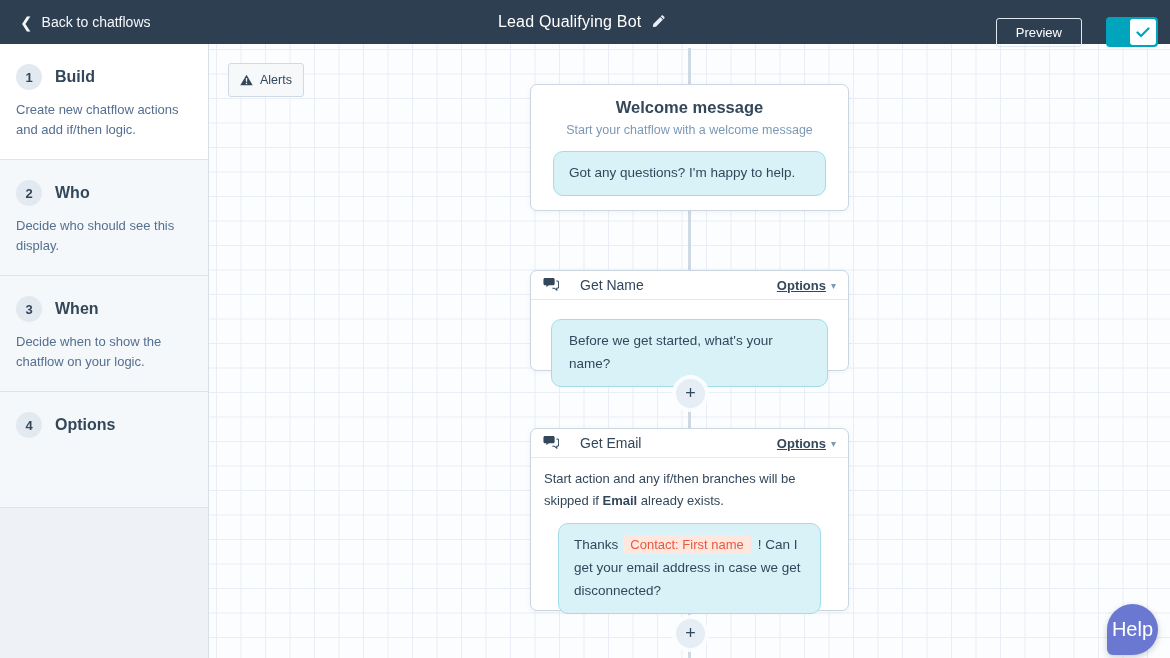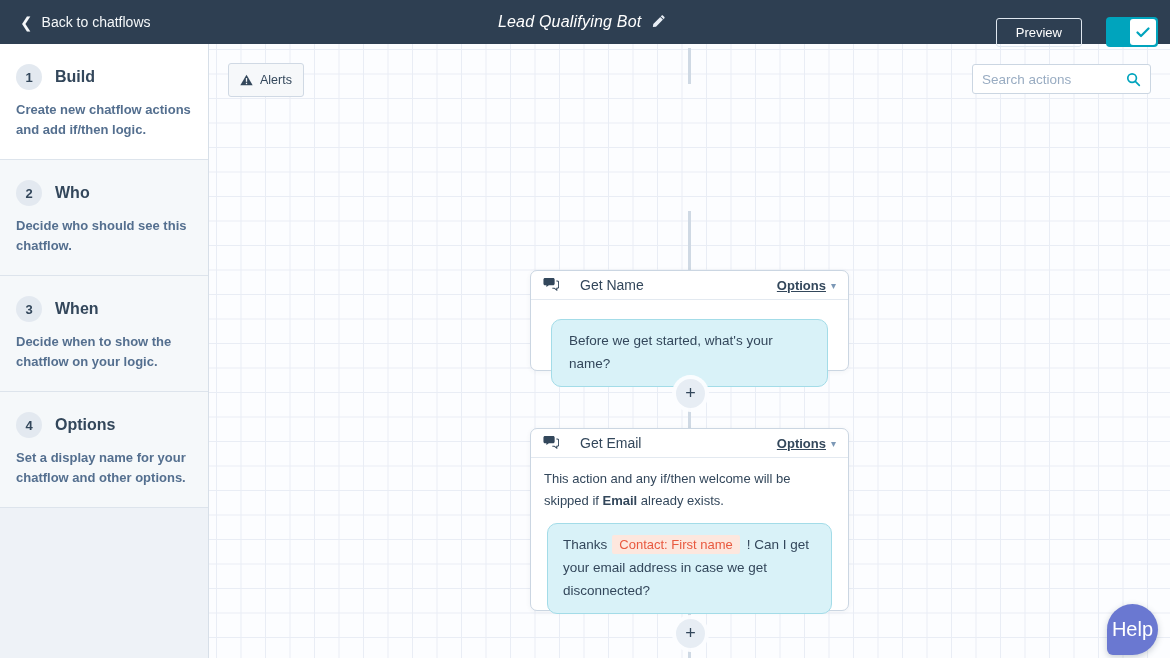--- a/index.html
+++ b/index.html
@@ -6,40 +6,40 @@
   html,body { width:1170px; height:658px; font-family:"Liberation Sans", sans-serif; }
   #app { position:relative; width:1170px; height:658px; overflow:hidden; background:#fff; }
 
   
   .topbar { position:absolute; top:0; left:0; width:1170px; height:44px; background:#2e3f52;
             display:flex; align-items:center; justify-content:space-between; padding:0 12px; z-index:30; }
   .back-btn { display:flex; align-items:center; gap:9px; color:#f5f8fa; font-size:14px; cursor:pointer; padding:6px 8px; }
   .back-chevron { font-size:15px; line-height:1; color:#f5f8fa; }
   .bar-title-wrap { position:absolute; left:50%; top:0; height:44px; transform:translateX(-52%);
                     display:flex; align-items:center; gap:10px; }
-  .bar-title { color:#ffffff; font-size:16px; letter-spacing:.2px;font-style:italic; }
+  .bar-title { color:#ffffff; font-size:16px; letter-spacing:.2px; }
   .edit-icon { color:#e8eef5; cursor:pointer; display:flex; }
   .topbar-right { display:flex; align-items:center; gap:24px;margin-top:20px; }
   .preview-btn { background:transparent; border:1px solid #dfe7ef; color:#ffffff; font-size:13px;
                  padding:6px 19px; border-radius:3px; cursor:pointer; font-family:inherit; }
   .toggle { position:relative; width:52px; height:30px; background:#00a4bd; border-radius:4px; cursor:pointer; }
   .toggle-knob { position:absolute; top:2px; right:2px; width:26px; height:26px; background:#ffffff;
                  border-radius:3px; display:flex; align-items:center; justify-content:center; }
 
   
   .sidebar { position:absolute; top:44px; left:0; width:209px; height:614px; background:#eef2f7;
              border-right:1px solid #d7dfe8; z-index:20; }
   .step { height:116px; padding:20px 16px 0; border-bottom:1px solid #dde4ec; cursor:pointer; }
   .step-active { background:#ffffff; }
   .step-idle { background:#f5f8fa; }
   .step-head { display:flex; align-items:center; gap:13px; }
   .step-badge { width:26px; height:26px; border-radius:50%; background:#e3e9f0; color:#33475b;
                 font-size:13px; font-weight:700; display:flex; align-items:center; justify-content:center; flex:0 0 auto; }
   .step-title { font-size:16px; font-weight:700; color:#33475b; }
-  .step-desc { margin-top:10px; font-size:13px; line-height:1.55; color:#546f8f;font-weight:bold; }
+  .step-desc { margin-top:10px; font-size:13px; line-height:1.55; color:#546f8f; }
 
   
   .canvas { position:absolute; top:44px; left:209px; width:961px; height:614px; background-color:#fcfdff;
             background-image: linear-gradient(#e9edf5 1px, transparent 1px),
                               linear-gradient(90deg,#e9edf5 1px, transparent 1px);
             background-size:24.5px 24.5px; background-position:7px 5px; }
 
   .alerts-btn { position:absolute; left:228px; top:63px; height:23px; display:flex; align-items:center; gap:7px;
                 background:#f6f8fa; border:1px solid #d0d9e4; border-radius:3px; padding:16px 11px;
                 font-size:12.5px; color:#33475b; cursor:pointer; z-index:5; }
@@ -71,21 +71,21 @@
   .welcome-title { font-size:16.5px; font-weight:700; color:#33475b; }
   .welcome-subtitle { margin-top:6px; font-size:12.5px; color:#7c98b6; }
   .welcome-bubble { margin:14px 22px 0; text-align:left; }
 
   .getname-card { top:270px; height:101px; }
   .getname-bubble { margin:19px 20px 0;padding-left:17px; }
 
   .getemail-card { top:428px; height:183px; }
   .skip-note { padding:10px 13px 0; font-size:13px; color:#33475b; line-height:1.7; }
   .skip-note b { font-weight:700; }
-  .getemail-bubble { margin:11px 16px 0; }
+  .getemail-bubble { margin:11px 27px 0; }
   .token { background:#fde7de; color:#e8593f; padding:2px 7px; border-radius:2px; margin:0 7px 0 5px;
            font-size:13px; white-space:nowrap; cursor:pointer; }
 
   .help-btn { position:absolute; left:1107px; top:604px; width:51px; height:51px; background:#6a78d1;
               border-radius:26px 26px 26px 6px; color:#ffffff; font-size:20px; display:flex;
               align-items:center; justify-content:center; cursor:pointer; z-index:10;
               box-shadow:0 2px 6px rgba(45,62,80,.25); }
 </style>
 </head>
 <body>
@@ -123,62 +123,59 @@
         <div class="step-badge">1</div>
         <div class="step-title">Build</div>
       </div>
       <div class="step-desc">Create new chatflow actions and add if/then logic.</div>
     </div>
     <div class="step step-idle">
       <div class="step-head">
         <div class="step-badge">2</div>
         <div class="step-title">Who</div>
       </div>
-      <div class="step-desc">Decide who should see this chatflow.</div>
+      <div class="step-desc">Decide who should see this display.</div>
     </div>
     <div class="step step-idle">
       <div class="step-head">
         <div class="step-badge">3</div>
         <div class="step-title">When</div>
       </div>
       <div class="step-desc">Decide when to show the chatflow on your logic.</div>
     </div>
     <div class="step step-idle">
       <div class="step-head">
         <div class="step-badge">4</div>
         <div class="step-title">Options</div>
       </div>
-      <div class="step-desc">Set a display name for your chatflow and other options.</div>
     </div>
   </div>
 
   <div class="canvas"></div>
 
   <div class="alerts-btn">
     <svg width="13" height="12" viewBox="0 0 16 14">
         <path d="M8 0.5 15.6 13.5H0.4z" fill="#33475b"></path>
         <rect x="7.2" y="4.6" width="1.6" height="4.6" fill="#f6f8fa"></rect>
         <rect x="7.2" y="10.4" width="1.6" height="1.7" fill="#f6f8fa"></rect>
       </svg>
     <span>Alerts</span>
   </div>
 
-  <div class="search-box">
-    <input type="text" placeholder="Search actions" style="">
-    <svg width="15" height="15" viewBox="0 0 16 16">
-        <circle cx="6.5" cy="6.5" r="4.6" fill="none" stroke="#00a4bd" stroke-width="1.8"></circle>
-        <line x1="10.2" y1="10.2" x2="14.2" y2="14.2" stroke="#00a4bd" stroke-width="1.8" stroke-linecap="round"></line>
-      </svg>
-  </div>
 
   <div class="connector" style="top:48px; height:36px;"></div>
   <div class="connector" style="top:211px; height:59px;"></div>
   <div class="connector" style="top:370px; height:58px;"></div>
   <div class="connector" style="top:610px; height:48px;"></div>
 
+  <div class="card welcome-card">
+    <div class="welcome-title">Welcome message</div>
+    <div class="welcome-subtitle">Start your chatflow with a welcome message</div>
+    <div class="bubble welcome-bubble">Got any questions? I'm happy to help.</div>
+  </div>
 
   <div class="card getname-card">
     <div class="card-header">
       <div class="card-header-left">
         <svg width="16" height="14" viewBox="0 0 18 15">
             <path d="M2.2 0.8h9.2c1 0 1.7.8 1.7 1.7v4.6c0 1-.8 1.7-1.7 1.7H6.6L3.8 11V8.8H2.2c-1 0-1.7-.8-1.7-1.7V2.5c0-1 .8-1.7 1.7-1.7z" fill="#33475b"></path>
             <path d="M15 4.2h.9c1 0 1.7.8 1.7 1.7v4.6c0 1-.8 1.7-1.7 1.7h-.4v2.2l-2.8-2.2h-2.2" fill="none" stroke="#33475b" stroke-width="1.2"></path>
           </svg>
         <span class="card-title">Get Name</span>
       </div>
@@ -201,21 +198,21 @@
             <path d="M2.2 0.8h9.2c1 0 1.7.8 1.7 1.7v4.6c0 1-.8 1.7-1.7 1.7H6.6L3.8 11V8.8H2.2c-1 0-1.7-.8-1.7-1.7V2.5c0-1 .8-1.7 1.7-1.7z" fill="#33475b"></path>
             <path d="M15 4.2h.9c1 0 1.7.8 1.7 1.7v4.6c0 1-.8 1.7-1.7 1.7h-.4v2.2l-2.8-2.2h-2.2" fill="none" stroke="#33475b" stroke-width="1.2"></path>
           </svg>
         <span class="card-title">Get Email</span>
       </div>
       <div class="options-link">
         <span class="options-label">Options</span>
         <span class="caret">▾</span>
       </div>
     </div>
-    <div class="skip-note"><span>This action and any if/then welcome will be skipped if </span><b>Email</b><span> already exists.</span></div>
+    <div class="skip-note"><span>Start action and any if/then branches will be skipped if </span><b>Email</b><span> already exists.</span></div>
     <div class="bubble getemail-bubble"><span>Thanks</span><span class="token">Contact: First name</span><span>! Can I get your email address in case we get disconnected?</span></div>
   </div>
 
   <div class="plus-btn" style="top:619px;">
       <span>+</span>
     </div>
 
   <div class="help-btn">
       <span>Help</span>
     </div>

